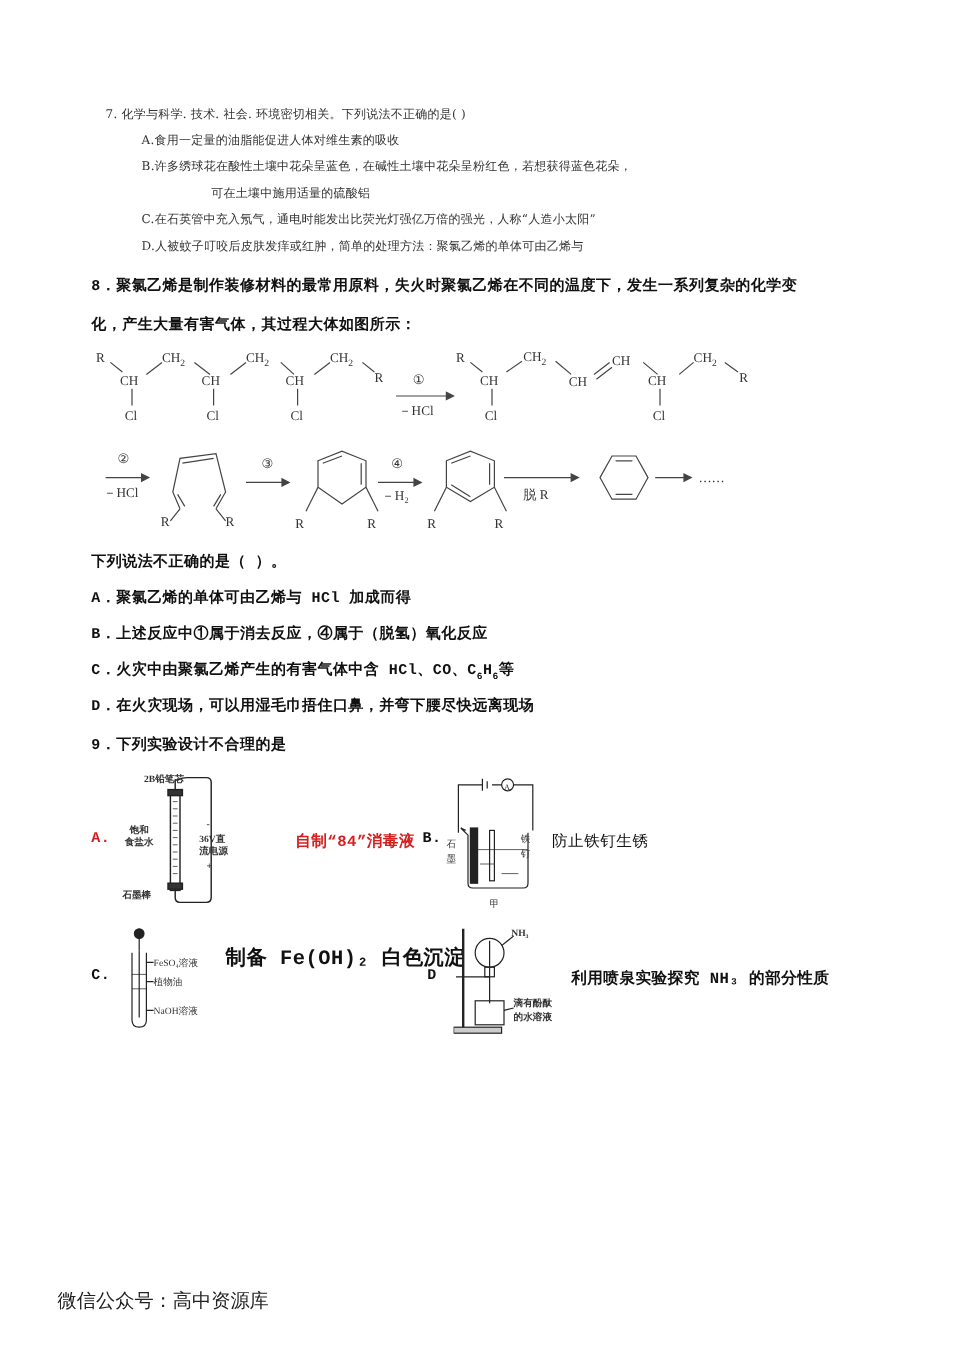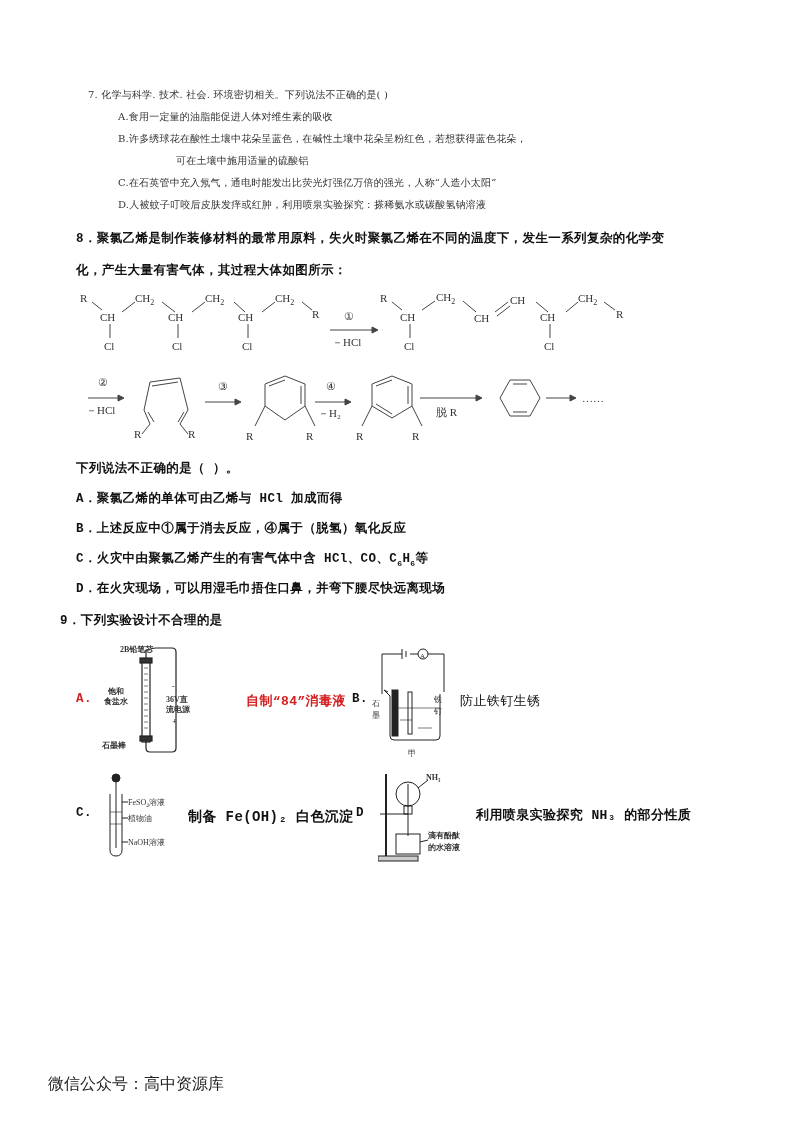--- a/index.html
+++ b/index.html
@@ -15,21 +15,21 @@
 </style>
 </head>
 <body>
 
 <div>
   <div class="abs q7" style="left:88px;top:88px;">7. 化学与科学. 技术. 社会. 环境密切相关。下列说法不正确的是(      )</div>
   <div class="abs q7" style="left:118px;top:110px;"><span>A.</span><span>食用一定量的油脂能促进人体对维生素的吸收</span></div>
   <div class="abs q7" style="left:118px;top:132px;"><span>B.</span><span>许多绣球花在酸性土壤中花朵呈蓝色，在碱性土壤中花朵呈粉红色，若想获得蓝色花朵，</span></div>
   <div class="abs q7" style="left:132px;top:154px;margin-left:44px;">可在土壤中施用适量的硫酸铝</div>
   <div class="abs q7" style="left:118px;top:176px;"><span>C.</span><span>在石英管中充入氖气，通电时能发出比荧光灯强亿万倍的强光，人称“人造小太阳”</span></div>
-  <div class="abs q7" style="left:118px;top:198px;"><span>D.</span><span>人被蚊子叮咬后皮肤发痒或红肿，利用喷泉实验探究：搽稀氨水或碳酸氢钠溶液</span></div>
+  <div class="abs q7" style="left:118px;top:198px;"><span>D.</span><span>人被蚊子叮咬后皮肤发痒或红肿，简单的处理方法：聚氯乙烯的单体可由乙烯与</span></div>
 </div>
 
 <div>
   <div class="abs q8" style="left:76px;top:230px;">8．聚氯乙烯是制作装修材料的最常用原料，失火时聚氯乙烯在不同的温度下，发生一系列复杂的化学变</div>
   <div class="abs q8" style="left:76px;top:262px;">化，产生大量有害气体，其过程大体如图所示：</div>
 
   <svg class="abs" style="left:70px;top:288px;" width="600" height="70">
     <g stroke="#444" stroke-width="1" fill="none">
 
       <line x1="22" y1="14" x2="32" y2="22"></line>
@@ -145,21 +145,21 @@
   </svg>
 
   <div class="abs q8" style="left:76px;top:460px;">下列说法不正确的是（      ）。</div>
   <div class="abs q8" style="left:76px;top:490px;"><span>A．</span><span>聚氯乙烯的单体可由乙烯与 HCl 加成而得</span></div>
   <div class="abs q8" style="left:76px;top:520px;"><span>B．</span><span>上述反应中①属于消去反应，④属于（脱氢）氧化反应</span></div>
   <div class="abs q8" style="left:76px;top:550px;"><span>C．</span><span>火灾中由聚氯乙烯产生的有害气体中含 HCl、CO、C</span><sub>6</sub><span>H</span><sub>6</sub><span>等</span></div>
   <div class="abs q8" style="left:76px;top:580px;"><span>D．</span><span>在火灾现场，可以用湿毛巾捂住口鼻，并弯下腰尽快远离现场</span></div>
 </div>
 
 <div>
-  <div class="abs q8" style="left:60px;top:612px;">9．下列实验设计不合理的是</div>
+  <div class="abs q8" style="left:76px;top:612px;">9．下列实验设计不合理的是</div>
 
   <div class="abs q8 red" style="left:76px;top:692px;">A.</div>
   <svg class="abs" style="left:100px;top:644px;" width="100" height="110">
     <g stroke="#222" fill="none" stroke-width="1.2">
       <rect x="42" y="16" width="8" height="82" fill="#fff"></rect>
       <rect x="40" y="14" width="12" height="5" fill="#333"></rect>
       <rect x="40" y="92" width="12" height="5" fill="#333"></rect>
       <g stroke-width="0.6">
         <line x1="44" y1="24" x2="48" y2="24"></line>
           <line x1="44" y1="30" x2="48" y2="30"></line>
@@ -225,21 +225,21 @@
       <line x1="16" y1="30" x2="22" y2="30"></line>
       <line x1="16" y1="46" x2="22" y2="46"></line>
       <line x1="16" y1="70" x2="22" y2="70"></line>
     </g>
     <g font-size="8">
       <text x="22" y="33">FeSO₄溶液</text>
       <text x="22" y="49">植物油</text>
       <text x="22" y="73">NaOH溶液</text>
     </g>
   </svg>
-  <div class="abs q8" style="left:188px;top:808px;font-size:14px;">制备 Fe(OH)₂ 白色沉淀</div>
+  <div class="abs q8" style="left:188px;top:786px;font-size:17px;">制备 Fe(OH)₂ 白色沉淀</div>
 
   <div class="abs q8" style="left:356px;top:806px;">D</div>
   <svg class="abs" style="left:378px;top:770px;" width="100" height="96">
     <g stroke="#222" fill="none" stroke-width="1">
       <line x1="8" y1="4" x2="8" y2="88" stroke-width="2"></line>
       <rect x="0" y="86" width="40" height="5" fill="#ccc"></rect>
       <line x1="2" y1="44" x2="30" y2="44"></line>
       <circle cx="30" cy="24" r="12"></circle>
       <rect x="26" y="36" width="8" height="8"></rect>
       <line x1="30" y1="14" x2="30" y2="66"></line>

